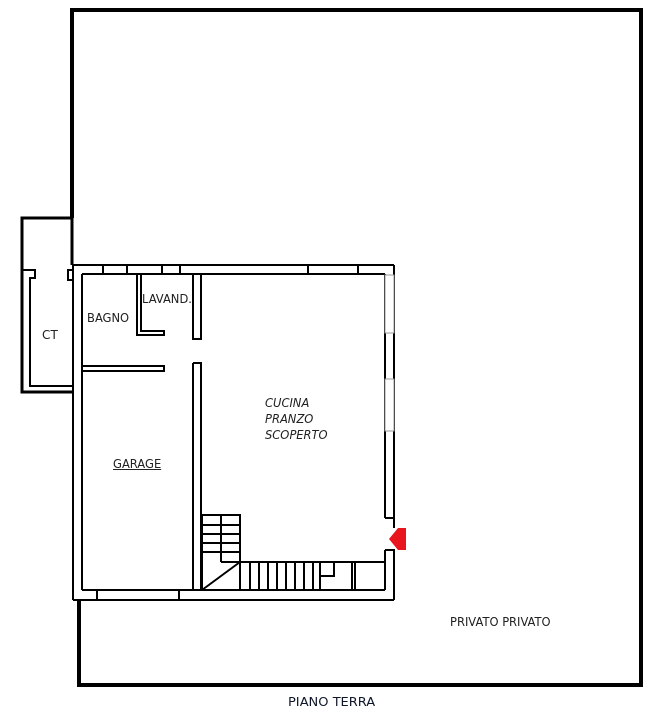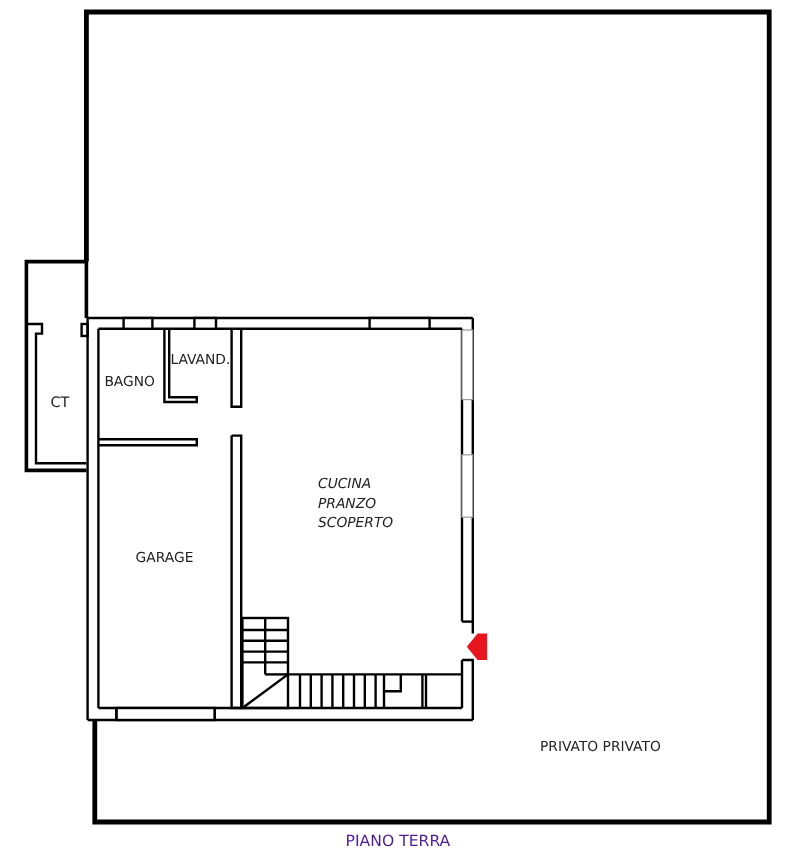--- a/index.html
+++ b/index.html
@@ -2,21 +2,21 @@
 <html><head>
   <meta charset="utf-8">
   <style>
     html, body { margin: 0; padding: 0; background: #ffffff; }
     body { width: 663px; height: 720px; position: relative; overflow: hidden;
            font-family: "DejaVu Sans", "Liberation Sans", sans-serif; }
     svg.plan { position: absolute; left: 0; top: 0; }
     .lbl { position: absolute; font-size: 12px; color: #222; letter-spacing: 0; white-space: nowrap; }
     .lbl.small { font-size: 11.5px; }
     .lbl.multi { line-height: 16px; font-style: italic; }
-    .title { position: absolute; font-size: 13px; color: #4c1d95; }
+    .title { position: absolute; font-size: 13px; color: #0f172a; }
   </style>
 </head>
 <body>
 
 <svg class="plan" width="663" height="720" viewBox="0 0 663 720" xmlns="http://www.w3.org/2000/svg">
 
   <g fill="none" stroke="#000" stroke-width="4">
     <polyline points="72,265 72,218 22,218 22,392 72,392" stroke-width="3"></polyline>
     <polyline points="72,218 72,10 641,10 641,685 79,685 79,600"></polyline>
   </g>
@@ -91,20 +91,20 @@
   </g>
 
   <g>
     <polygon points="389,539 398,528 406,528 406,550 398,550" fill="#e8141e"></polygon>
   </g>
 </svg>
 
 <div class="lbl" style="left:42px; top:328px;text-align:right;">CT</div>
 <div class="lbl small" style="left:87px; top:311px;">BAGNO</div>
 <div class="lbl small" style="left:142px; top:292px;">LAVAND.</div>
-<div class="lbl small" style="left:113px; top:457px;">GARAGE</div>
+<div class="lbl small" style="left:113px; top:457px;text-decoration:underline;">GARAGE</div>
 <div class="lbl small multi" style="left:265px; top:395px;">
   <div>CUCINA</div>
   <div>PRANZO</div>
   <div>SCOPERTO</div>
 </div>
 <div class="lbl small" style="left:450px; top:615px;">PRIVATO PRIVATO</div>
 <div class="title" style="left:288px; top:694px;">PIANO TERRA</div>
 
 </body></html>

